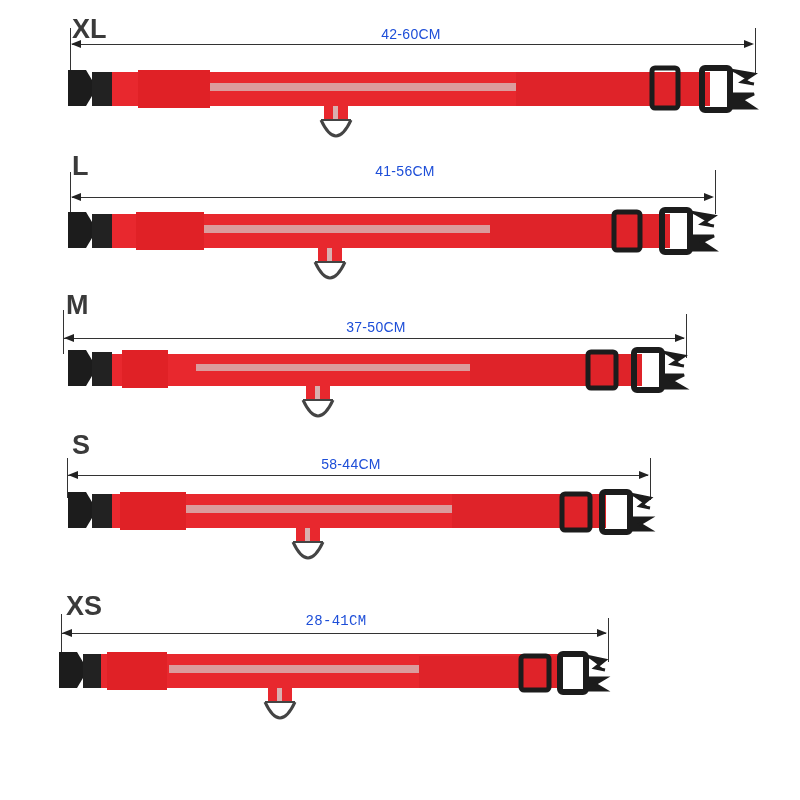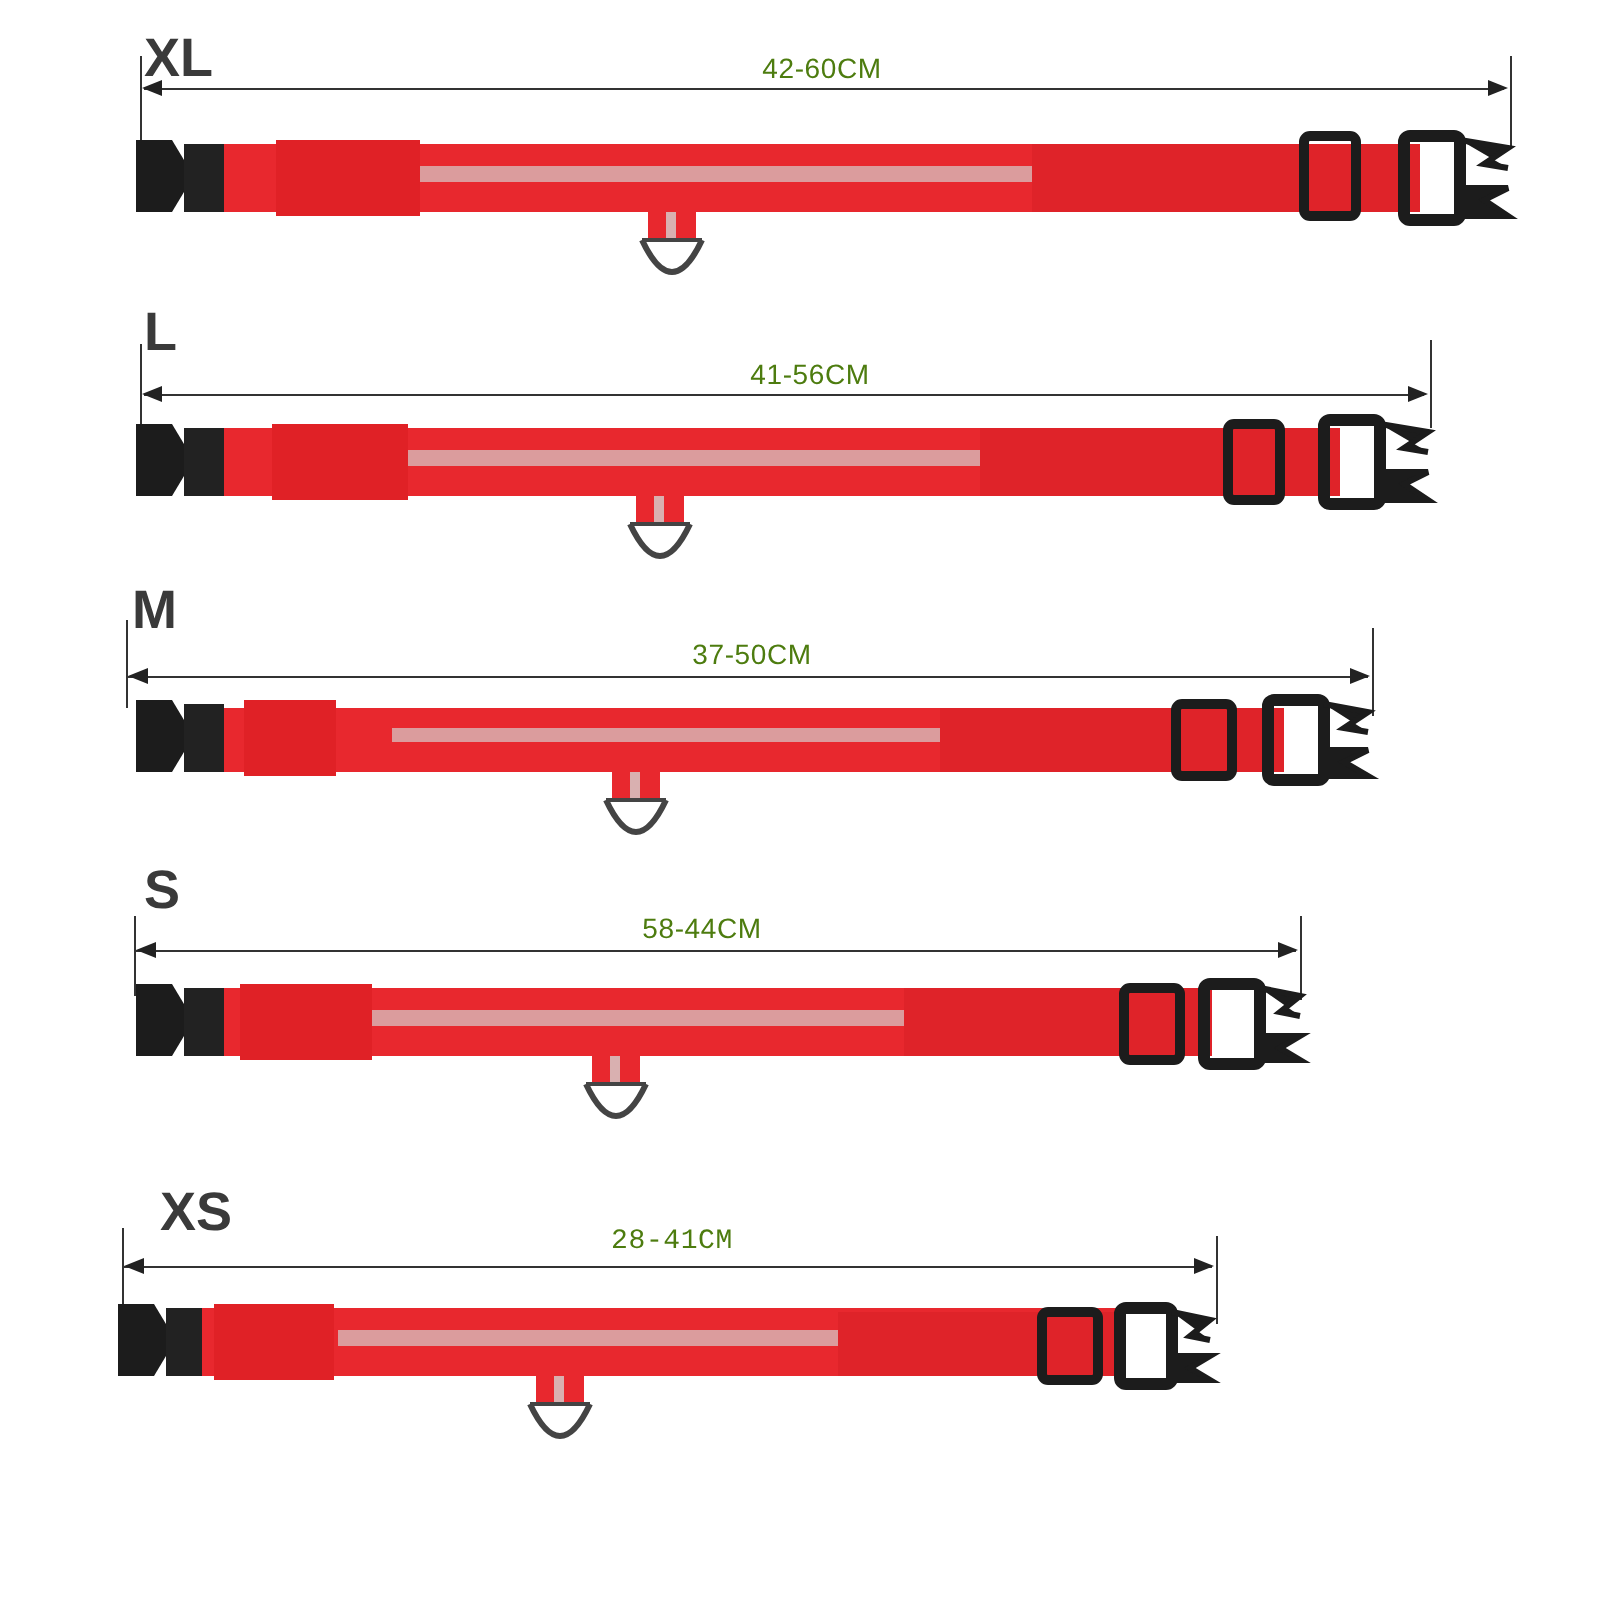--- a/index.html
+++ b/index.html
@@ -1,21 +1,21 @@
 <!DOCTYPE html>
 <html><head>
 <meta charset="utf-8">
 <style>
   html, body { margin:0; padding:0; background:#ffffff; }
   body { width:800px; height:800px; position:relative; overflow:hidden;
          font-family:"Liberation Sans", "DejaVu Sans", sans-serif; }
   .size-block { position:absolute; left:0; top:0; width:800px; }
   .size-label { position:absolute; font-size:27px; color:#3a3a3a; font-weight:700;
                 letter-spacing:0px; line-height:1; }
-  .measure-text { position:absolute; font-size:14px; color:#4d7c0f; transform:translateX(-50%);
+  .measure-text { position:absolute; font-size:14px; color:#1d4ed8; transform:translateX(-50%);
                   letter-spacing:0.3px; line-height:1; white-space:nowrap; }
   .tick { position:absolute; width:1px; background:#333; }
   .arrow-line { position:absolute; height:1.4px; background:#333; }
   .arrow-head-left { position:absolute; width:0; height:0;
                      border-top:4px solid transparent; border-bottom:4px solid transparent;
                      border-right:10px solid #222; }
   .arrow-head-right { position:absolute; width:0; height:0;
                       border-top:4px solid transparent; border-bottom:4px solid transparent;
                       border-left:10px solid #222; }
   .collar { position:absolute; }
@@ -52,21 +52,21 @@
       <rect x="586" y="2" width="26" height="40" rx="3" fill="none" stroke="#1c1c1c" stroke-width="5"></rect>
 
       <rect x="636" y="2" width="28" height="42" rx="3" fill="none" stroke="#1c1c1c" stroke-width="6"></rect>
       <path d="M664 4 L688 8 L676 16 L688 18 M664 28 L688 28 L676 34 L688 42 L664 42" fill="#1c1c1c" stroke="#1c1c1c" stroke-width="3"></path>
     </svg>
   </div>
 </div>
 
 <div class="size-block">
   <div class="size-label" style="left:72px;top:153px;">L</div>
-  <div class="measure-text" style="left:405px;top:180px;text-align:center;">41-56CM</div>
+  <div class="measure-text" style="left:405px;top:164px;text-align:center;">41-56CM</div>
   <div class="tick" style="left:70px;top:172px;height:42px;"></div>
   <div class="tick" style="left:715px;top:170px;height:44px;"></div>
   <div class="arrow-line" style="left:72px;top:197px;width:640px;"></div>
   <div class="arrow-head-left" style="left:71px;top:193px;"></div>
   <div class="arrow-head-right" style="left:704px;top:193px;"></div>
   <div class="collar" style="left:66px;top:208px;">
     <svg width="654" height="80" viewBox="0 0 654 80">
       <rect x="44" y="6" width="560" height="34" fill="#e8282e"></rect>
       <rect x="70" y="4" width="68" height="38" fill="#e02126"></rect>
       <rect x="424" y="6" width="180" height="34" fill="#df2329"></rect>
@@ -132,21 +132,21 @@
       <path d="M2 4 L20 4 L26 14 L26 30 L20 40 L2 40 Z" fill="#1c1c1c"></path>
       <rect x="26" y="6" width="20" height="34" fill="#222"></rect>
       <rect x="496" y="6" width="28" height="36" rx="3" fill="none" stroke="#1c1c1c" stroke-width="5"></rect>
       <rect x="536" y="4" width="28" height="40" rx="3" fill="none" stroke="#1c1c1c" stroke-width="6"></rect>
       <path d="M564 6 L584 10 L574 18 L584 20 M564 30 L584 30 L574 36 L584 42 L564 42" fill="#1c1c1c" stroke="#1c1c1c" stroke-width="3"></path>
     </svg>
   </div>
 </div>
 
 <div class="size-block">
-  <div class="size-label" style="left:80px;top:593px;">XS</div>
+  <div class="size-label" style="left:66px;top:593px;">XS</div>
   <div class="measure-text" style="left:336px;top:614px;font-family:Liberation Mono, monospace;">28-41CM</div>
   <div class="tick" style="left:61px;top:614px;height:42px;"></div>
   <div class="tick" style="left:608px;top:618px;height:44px;"></div>
   <div class="arrow-line" style="left:62px;top:633px;width:544px;"></div>
   <div class="arrow-head-left" style="left:62px;top:629px;"></div>
   <div class="arrow-head-right" style="left:597px;top:629px;"></div>
   <div class="collar" style="left:57px;top:650px;">
     <svg width="560" height="80" viewBox="0 0 560 80">
       <rect x="42" y="4" width="464" height="34" fill="#e8282e"></rect>
       <rect x="50" y="2" width="60" height="38" fill="#e02126"></rect>

